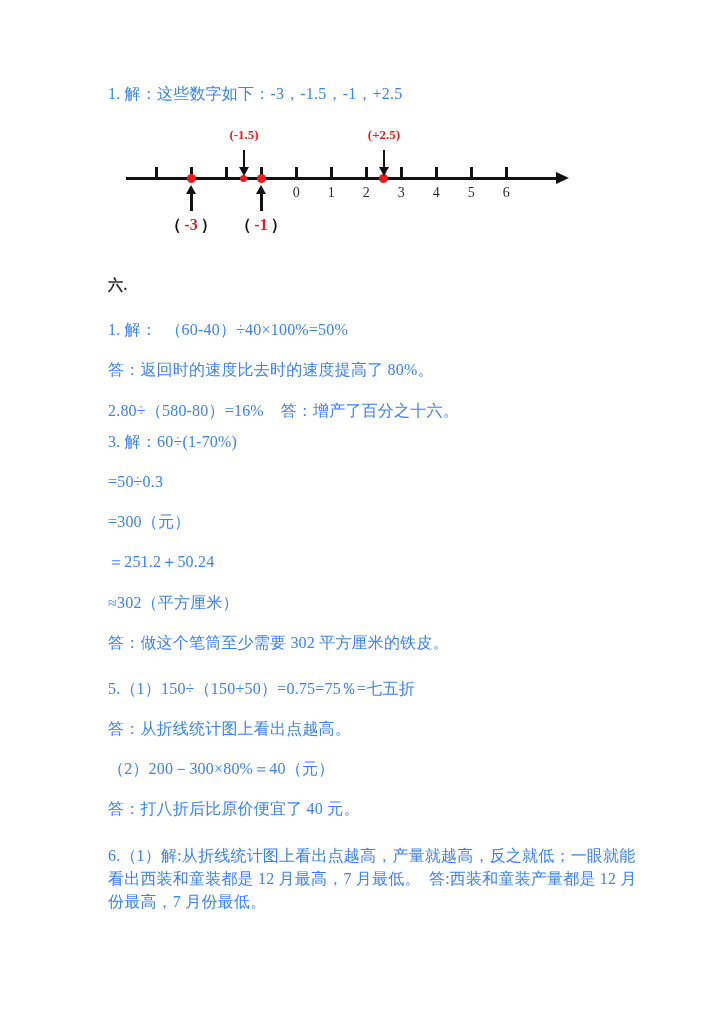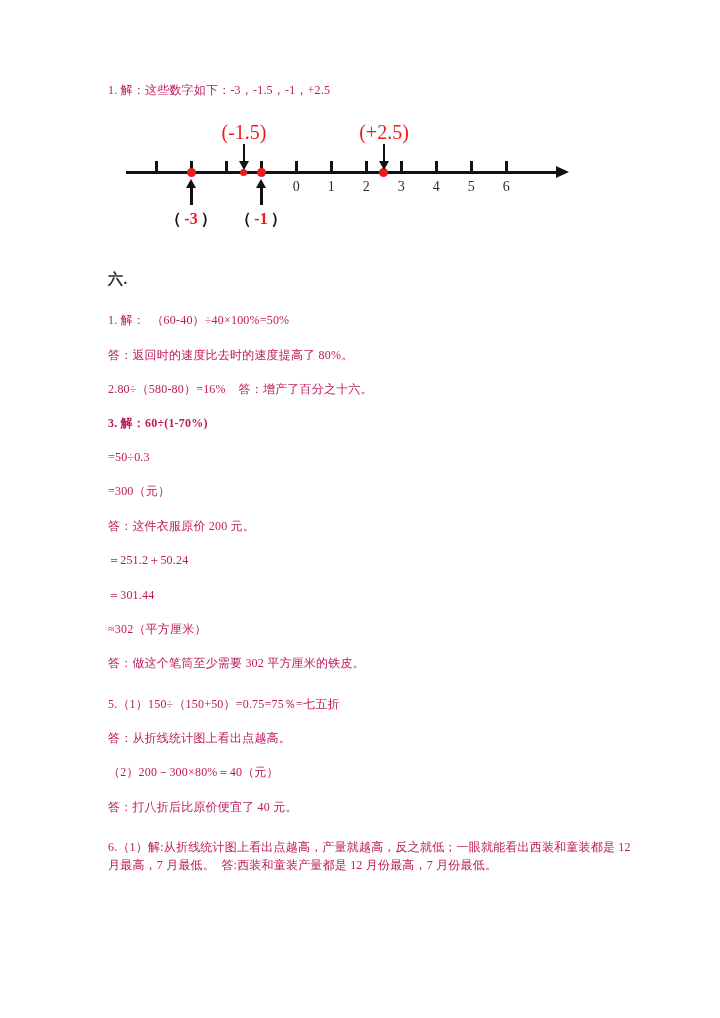--- a/index.html
+++ b/index.html
@@ -23,30 +23,30 @@
   }
 
   .content {
     position: absolute;
     left: 108px;
     top: 82px;
     width: 530px;
   }
 
   .line {
-    font-size: 12px;
+    font-size: 16px;
     line-height: 1.45;
-    color: #be185d;
+    color: #3b82f6;
     letter-spacing: 0.2px;
     white-space: pre-wrap;
   }
 
   .gap-lg { margin-top: 23px; }
   .gap-md { margin-top: 17px; }
-  .gap-sm { margin-top: 16px; font-weight: bold; }
+  .gap-sm { margin-top: 8px; }
 
   .section-heading {
     font-size: 15px;
     font-weight: bold;
     color: #2f2f2f;
     letter-spacing: 0.5px;
   }
 
   
   .figure {
@@ -141,22 +141,22 @@
     transform: translateX(-50%);
     width: 0;
     height: 0;
     border-left: 5.5px solid transparent;
     border-right: 5.5px solid transparent;
     border-bottom: 9px solid #111111;
   }
 
   .top-label {
     position: absolute;
-    font-size: 20px;
-    font-weight: normal;
+    font-size: 13px;
+    font-weight: bold;
     color: #ee1b1b;
     transform: translateX(-50%);
     white-space: nowrap;
     font-family: "Liberation Serif", serif;
   }
 
   .bottom-label {
     position: absolute;
     font-size: 16px;
     font-weight: bold;
@@ -227,23 +227,21 @@
 
     <div class="section-heading gap-lg">六.</div>
 
     <div class="para-block">
       <div class="line gap-lg">1. 解：  （60-40）÷40×100%=50%</div>
       <div class="line gap-md">答：返回时的速度比去时的速度提高了 80%。</div>
       <div class="line gap-md">2.80÷（580-80）=16%    答：增产了百分之十六。</div>
       <div class="line gap-sm">3. 解：60÷(1-70%)</div>
       <div class="line gap-md">=50÷0.3</div>
       <div class="line gap-md">=300（元）</div>
-      <div class="line gap-md">答：这件衣服原价 200 元。</div>
       <div class="line gap-md">＝251.2＋50.24</div>
-      <div class="line gap-md">＝301.44</div>
       <div class="line gap-md">≈302（平方厘米）</div>
       <div class="line gap-md">答：做这个笔筒至少需要 302 平方厘米的铁皮。</div>
       <div class="line gap-lg">5.（1）150÷（150+50）=0.75=75％=七五折</div>
       <div class="line gap-md">答：从折线统计图上看出点越高。</div>
       <div class="line gap-md">（2）200－300×80%＝40（元）</div>
       <div class="line gap-md">答：打八折后比原价便宜了 40 元。</div>
       <div class="line gap-lg">6.（1）解:从折线统计图上看出点越高，产量就越高，反之就低；一眼就能看出西装和童装都是 12 月最高，7 月最低。  答:西装和童装产量都是 12 月份最高，7 月份最低。</div>
     </div>
 
   </div>

